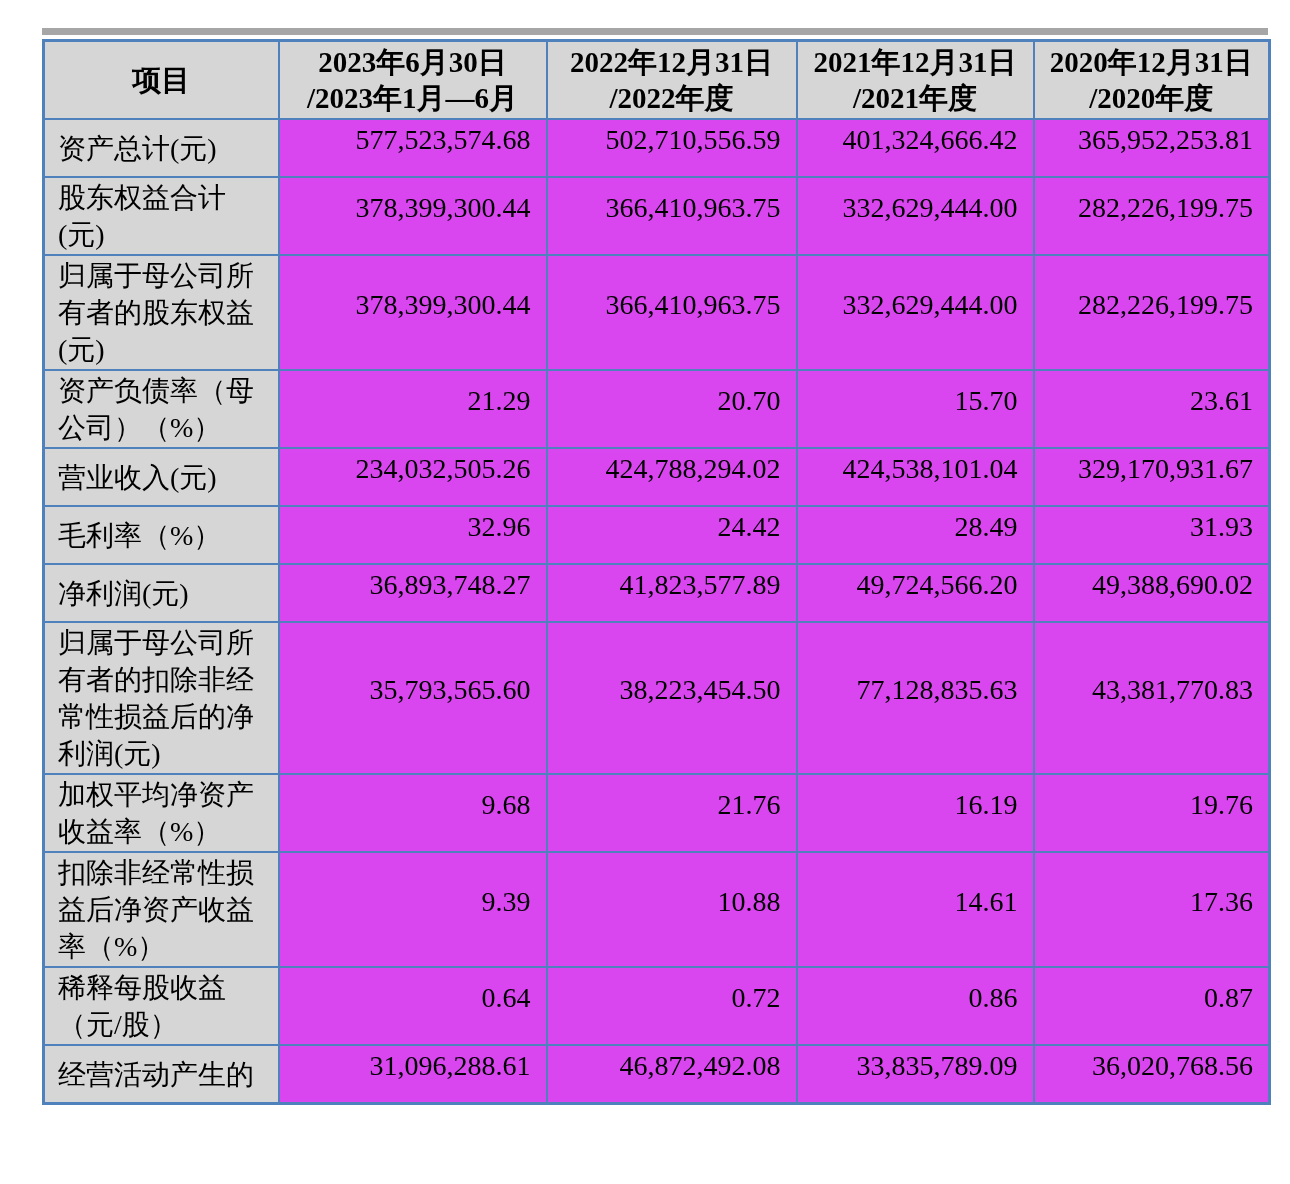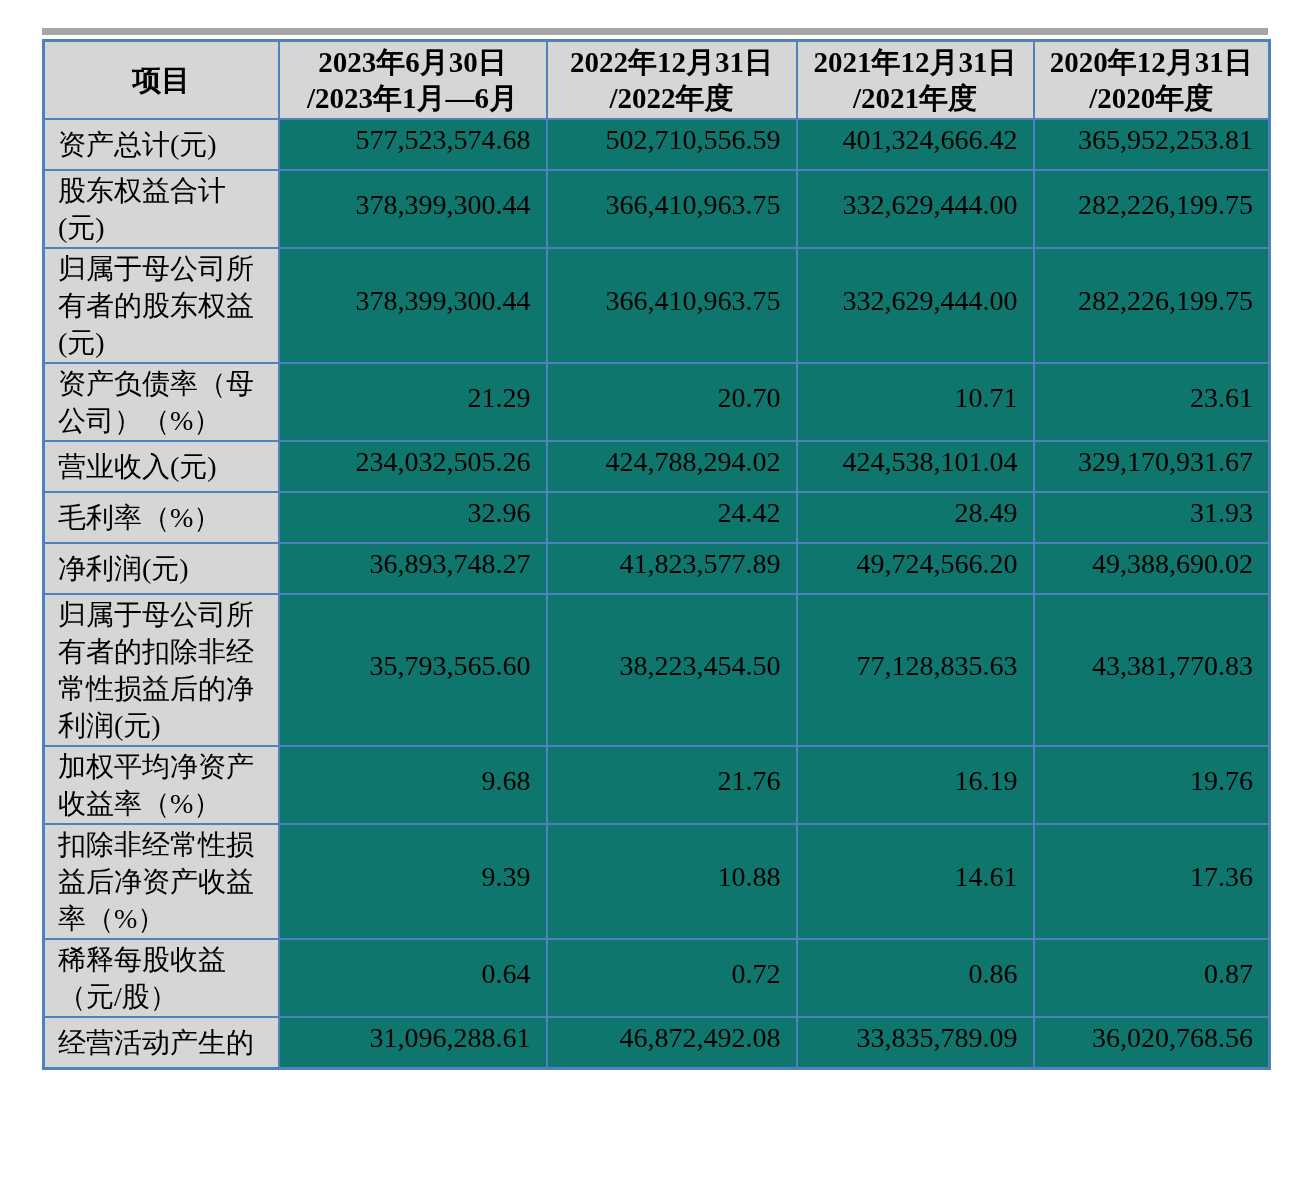--- a/index.html
+++ b/index.html
@@ -56,25 +56,25 @@
     padding: 2px 2px;
   }
   .fin-table td.label-cell {
     background: var(--shaded-bg);
     font-size: 28px;
     line-height: 37px;
     text-align: left;
     padding: 1px 6px 1px 13px;
   }
   .fin-table td.num-cell {
-    background: #0f766e;
+    background: #d946ef;
     font-size: 28px;
     line-height: 37px;
     text-align: right;
-    padding: 1px 15px 11px 4px;
+    padding: 1px 15px 18px 4px;
     font-family: "Liberation Serif", "DejaVu Serif", serif;
   }
   .hdr-line { display: block; }
 </style>
 </head>
 <body>
 
 <div class="top-bar"></div>
 
 <table class="fin-table">
@@ -127,21 +127,21 @@
         <td class="label-cell">归属于母公司所有者的股东权益(元)</td>
         <td class="num-cell">378,399,300.44</td>
         <td class="num-cell">366,410,963.75</td>
         <td class="num-cell">332,629,444.00</td>
         <td class="num-cell">282,226,199.75</td>
       </tr>
       <tr>
         <td class="label-cell">资产负债率（母公司）（%）</td>
         <td class="num-cell">21.29</td>
         <td class="num-cell">20.70</td>
-        <td class="num-cell">10.71</td>
+        <td class="num-cell">15.70</td>
         <td class="num-cell">23.61</td>
       </tr>
       <tr>
         <td class="label-cell">营业收入(元)</td>
         <td class="num-cell">234,032,505.26</td>
         <td class="num-cell">424,788,294.02</td>
         <td class="num-cell">424,538,101.04</td>
         <td class="num-cell">329,170,931.67</td>
       </tr>
       <tr>

